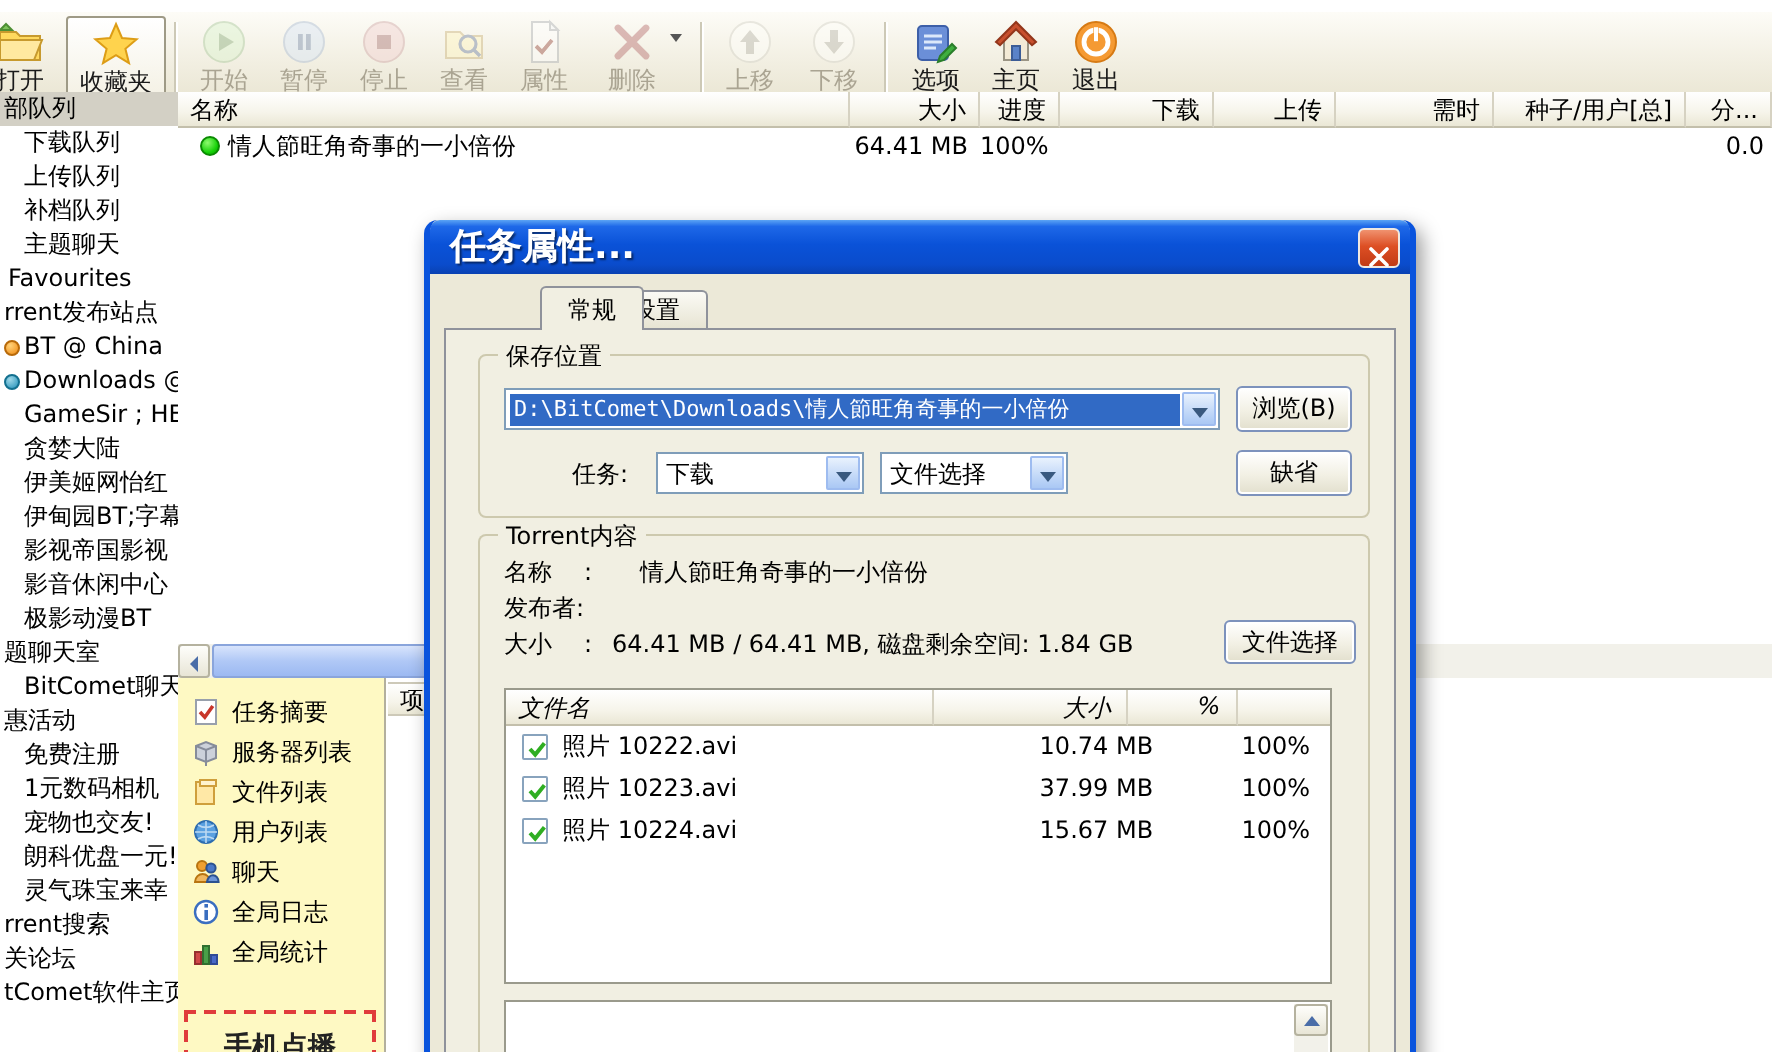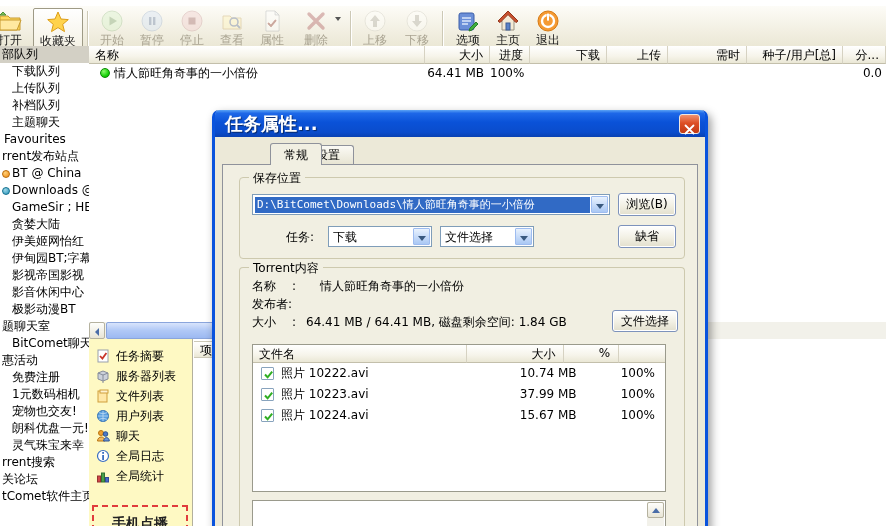--- a/index.html
+++ b/index.html
@@ -115,21 +115,21 @@
            font-size: 12px; line-height: 21px; cursor: pointer; box-shadow: inset 0 0 0 1px #fff; }
   .dline { position: absolute; left: 12px; white-space: nowrap; }
   .dline .lab { display: inline-block; width: 40px; }
   .dline .col { display: inline-block; width: 14px; }
 
   .ftable { position: absolute; left: 12px; top: 76px; width: 414px; height: 148px;
             background: #fff; border: 1px solid #9a9a8c; }
   .fhead { display: flex; height: 18px; }
   .fh { background: linear-gradient(#ffffff,#f6f4ea 60%,#eae7d5);
         border-right: 1px solid #d6d2c2; border-bottom: 1px solid #c3bfab;
-        padding: 1px 8px 4px 6px; cursor: pointer; }
+        padding: 1px 8px 4px 6px; cursor: pointer; font-style: italic; }
   .fh.r { text-align: right; }
   .frow { position: relative; display: flex; height: 21px; line-height: 21px; cursor: pointer; gap: 24px; }
   .frow .fc { white-space: nowrap; overflow: hidden; }
   .frow .fc.r { text-align: right; padding-right: 10px; }
   .cbx { position: absolute; left: 8px; top: 4px; width: 13px; height: 13px; background: #fff;
          border: 1px solid #88a3bd; border-radius: 1px; cursor: pointer; }
   .cbx svg { position: absolute; left: 1px; top: 1px; }
 
   .cbox { position: absolute; left: 12px; top: 232px; width: 414px; height: 70px;
           background: #fff; border: 1px solid #9a9a8c; }

